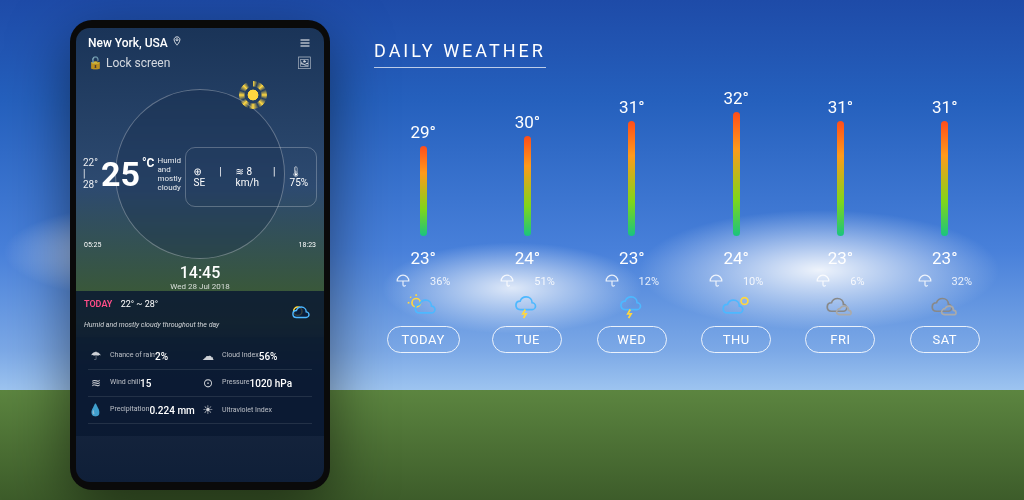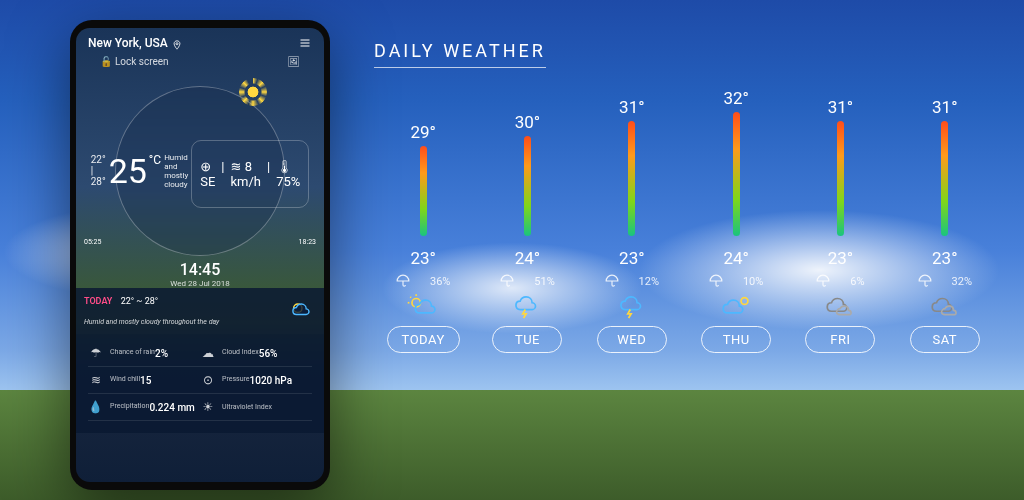--- a/index.html
+++ b/index.html
@@ -3,32 +3,32 @@
 <meta charset="utf-8">
 <style>
 *{margin:0;padding:0;box-sizing:border-box;font-family:-apple-system,BlinkMacSystemFont,"Segoe UI",Roboto,sans-serif}
 body{width:1024px;height:500px;overflow:hidden;background:linear-gradient(180deg,#1a4a9e 0%,#2459b5 15%,#3d74d1 35%,#5e92e0 55%,#87b3e9 75%,#698b47 85%,#4a6b35 100%);position:relative}
 .sky{position:absolute;inset:0;background:linear-gradient(180deg,#1e4ba8 0%,#2560bd 20%,#4880da 50%,#7ba8e6 70%,#9dc4f0 78%);z-index:0}
 .clouds{position:absolute;top:180px;left:0;right:0;height:180px;background:radial-gradient(ellipse 300px 100px at 80% 50%,rgba(255,255,255,0.9),transparent 60%),radial-gradient(ellipse 250px 80px at 15% 40%,rgba(255,255,255,0.85),transparent 60%),radial-gradient(ellipse 200px 70px at 50% 60%,rgba(255,255,255,0.8),transparent 65%);z-index:1}
 .grass{position:absolute;bottom:0;left:0;right:0;height:110px;background:linear-gradient(180deg,#5c8540 0%,#3d5c2a 100%);z-index:1}
 .phone{position:absolute;left:70px;top:20px;width:260px;height:470px;background:#0a0a0a;border-radius:22px;padding:8px 6px;box-shadow:0 20px 60px rgba(0,0,0,0.5);z-index:10}
 .phone-screen{width:100%;height:100%;background:linear-gradient(180deg,#1a3458 0%,#2d4a70 35%,#3d5c2a 65%,#1a2840 75%,#0f1f38 100%);border-radius:14px;overflow:hidden;position:relative;font-size:9px;color:#fff}
 .phone-header{display:flex;justify-content:space-between;align-items:center;padding:8px 12px 4px}
-.loc-row{display:flex;align-items:flex-end;gap:4px;font-size:12px;font-weight:500}
+.loc-row{display:flex;align-items:flex-start;gap:4px;font-size:12px;font-weight:500}
 .phone-icons{display:flex;gap:8px;align-items:center}
-.lock-row{display:flex;justify-content:space-between;padding:2px 24px 6px;font-size:10px;opacity:0.8}
+.lock-row{display:flex;justify-content:space-between;padding:2px 12px 6px;font-size:12px;opacity:0.8}
 .circle-zone{position:relative;height:195px;display:flex;align-items:center;justify-content:center}
 .weather-circle{width:170px;height:170px;border-radius:50%;background:rgba(20,40,70,0.3);border:1px solid rgba(255,255,255,0.3);backdrop-filter:blur(2px);display:flex;flex-direction:row;align-items:center;justify-content:center;gap:3px;position:relative}
 .sun-ico{position:absolute;top:-4px;right:22px;width:18px;height:18px;background:radial-gradient(circle,#ffd740 40%,transparent 45%);border-radius:50%;box-shadow:0 0 0 2px transparent}
 .sun-ico::before{content:"";position:absolute;inset:-5px;background:conic-gradient(from 0deg,#ffd740 0deg,transparent 20deg,#ffd740 45deg,transparent 65deg,#ffd740 90deg,transparent 110deg,#ffd740 135deg,transparent 155deg,#ffd740 180deg,transparent 200deg,#ffd740 225deg,transparent 245deg,#ffd740 270deg,transparent 290deg,#ffd740 315deg,transparent 335deg);border-radius:50%;-webkit-mask:radial-gradient(circle,transparent 8px,#000 9px)}
 .range{font-size:10px;opacity:0.9}
-.big-temp{font-size:34px;font-weight:400;line-height:1}
+.big-temp{font-size:34px;font-weight:700;line-height:1}
 .big-temp sup{font-size:12px;vertical-align:top;margin-left:2px}
 .cond{font-size:8px;opacity:0.9}
-.detail-row{display:flex;gap:6px;font-size:13px;margin-top:6px;padding:18px 8px;border:1px solid rgba(255,255,255,0.25);border-radius:10px}
+.detail-row{display:flex;gap:14px;font-size:10px;margin-top:6px;padding:18px 8px;border:1px solid rgba(255,255,255,0.25);border-radius:10px}
 .sun-times{position:absolute;bottom:22px;width:100%;display:flex;justify-content:space-between;padding:0 8px;font-size:7px}
 .time-block{text-align:center;margin-top:-8px}
 .time-big{font-size:16px;font-weight:500}
 .time-date{font-size:8px;opacity:0.8}
 .today-section{background:rgba(10,25,50,0.85);padding:8px 8px;margin-top:0}
 .today-head{display:flex;justify-content:space-between;align-items:center}
 .today-label{color:#ff4d88;font-size:9px;font-weight:600}
 .today-range{font-size:9px;margin-left:6px}
 .today-desc{font-size:7px;font-style:italic;opacity:0.8;margin-top:12px}
 .stats-grid{display:grid;grid-template-columns:1fr 1fr;gap:0;background:rgba(10,25,50,0.9);padding:6px 12px 12px}

